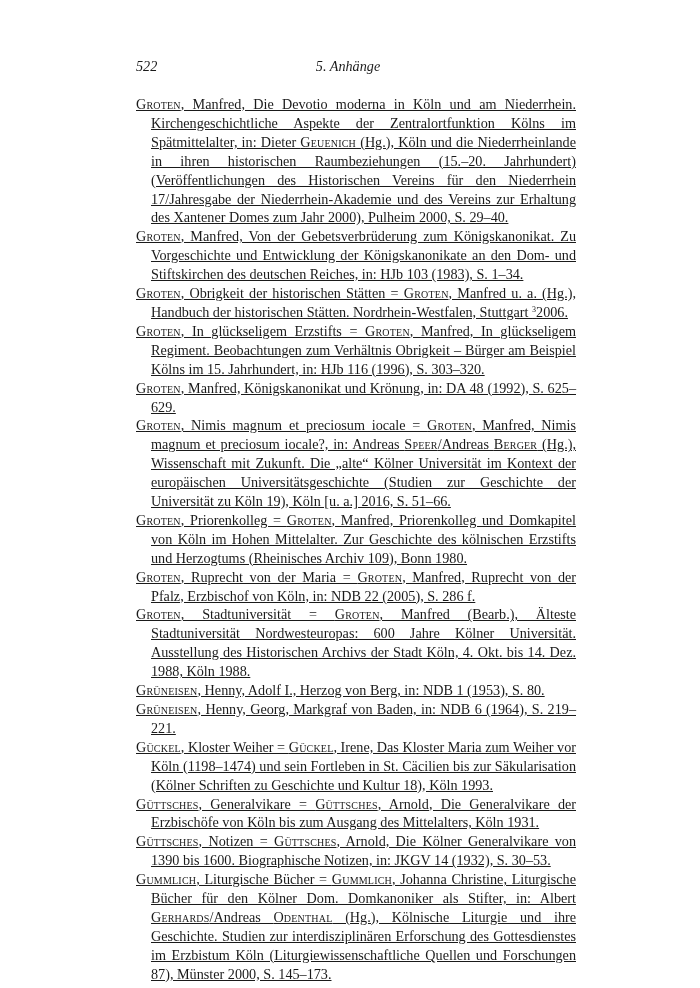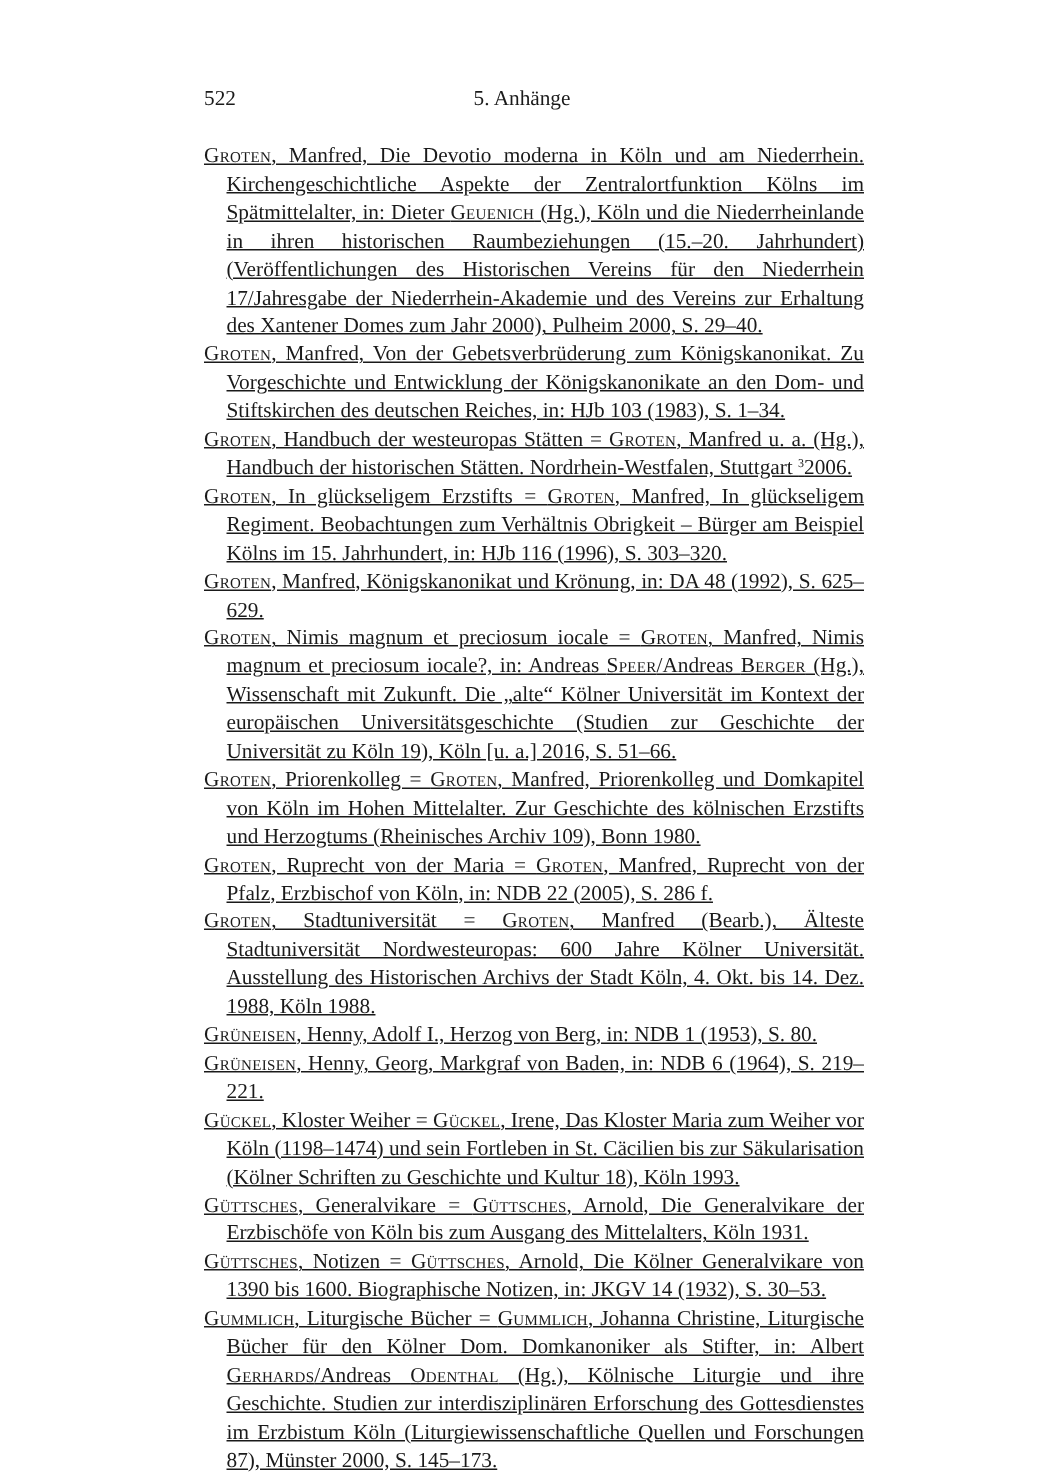--- a/index.html
+++ b/index.html
@@ -1,39 +1,39 @@
 <!DOCTYPE html>
 <html><head>
 <meta charset="utf-8">
 <style>
   html, body { margin: 0; padding: 0; background: #ffffff; }
   body { width: 700px; height: 988px; position: relative; overflow: hidden;
          font-family: "Liberation Serif", "DejaVu Serif", serif; color: #1a1a1a; }
   .page { position: absolute; left: 136px; top: 58px; width: 440px; }
-  .header { position: relative; height: 24px; font-size: 14.2px; }
+  .header { position: relative; height: 24px; font-size: 14.2px; font-style: italic; }
   .header .pageno { position: absolute; left: 0; top: 0; }
   .header .running { position: absolute; left: 0; right: 16px; top: 0; text-align: center; }
   .entries { margin-top: 13px; }
   .entry { font-size: 14.2px; line-height: 18.9px; text-align: justify;
            padding-left: 15px; text-indent: -15px; hyphens: manual; text-decoration: underline; }
   .sc { font-variant: small-caps; letter-spacing: 0.2px; }
   sup { font-size: 8px; vertical-align: 5px; line-height: 0; }
 </style>
 </head>
 <body>
 
 <div class="page">
   <div class="header">
     <span class="pageno">522</span>
     <span class="running">5. Anhänge</span>
   </div>
   <div class="entries" id="entries">
       <div class="entry"><span class="sc">Groten</span><span>, Manfred, Die Devotio moderna in Köln und am Niederrhein. Kirchenge­schichtliche Aspekte der Zentralortfunktion Kölns im Spätmittelalter, in: Dieter </span><span class="sc">Geuenich</span><span> (Hg.), Köln und die Niederrheinlande in ihren historischen Raumbezie­hungen (15.–20. Jahrhundert) (Veröffentlichungen des Historischen Vereins für den Niederrhein 17/Jahresgabe der Niederrhein-Akademie und des Vereins zur Erhaltung des Xantener Domes zum Jahr 2000), Pulheim 2000, S. 29–40.</span></div>
       <div class="entry"><span class="sc">Groten</span><span>, Manfred, Von der Gebetsverbrüderung zum Königskanonikat. Zu Vorge­schichte und Entwicklung der Königskanonikate an den Dom- und Stiftskirchen des deutschen Reiches, in: HJb 103 (1983), S. 1–34.</span></div>
-      <div class="entry"><span class="sc">Groten</span><span>, Handbuch der westeuropas Stätten = </span><span class="sc">Groten</span><span>, Manfred u. a. (Hg.), Handbuch der historischen Stätten. Nordrhein-Westfalen, Stuttgart </span><sup>3</sup><span>2006.</span></div>
+      <div class="entry"><span class="sc">Groten</span><span>, Obrigkeit der historischen Stätten = </span><span class="sc">Groten</span><span>, Manfred u. a. (Hg.), Handbuch der historischen Stätten. Nordrhein-Westfalen, Stuttgart </span><sup>3</sup><span>2006.</span></div>
       <div class="entry"><span class="sc">Groten</span><span>, In glückseligem Erzstifts = </span><span class="sc">Groten</span><span>, Manfred, In glückseligem Regiment. Beobachtungen zum Verhältnis Obrigkeit – Bürger am Beispiel Kölns im 15. Jahr­hundert, in: HJb 116 (1996), S. 303–320.</span></div>
       <div class="entry"><span class="sc">Groten</span><span>, Manfred, Königskanonikat und Krönung, in: DA 48 (1992), S. 625–629.</span></div>
       <div class="entry"><span class="sc">Groten</span><span>, Nimis magnum et preciosum iocale = </span><span class="sc">Groten</span><span>, Manfred, Nimis magnum et preciosum iocale?, in: Andreas </span><span class="sc">Speer</span><span>/Andreas </span><span class="sc">Berger</span><span> (Hg.), Wissenschaft mit Zukunft. Die „alte“ Kölner Universität im Kontext der europäischen Universitäts­geschichte (Studien zur Geschichte der Universität zu Köln 19), Köln [u. a.] 2016, S. 51–66.</span></div>
       <div class="entry"><span class="sc">Groten</span><span>, Priorenkolleg = </span><span class="sc">Groten</span><span>, Manfred, Priorenkolleg und Domkapitel von Köln im Hohen Mittelalter. Zur Geschichte des kölnischen Erzstifts und Herzogtums (Rheinisches Archiv 109), Bonn 1980.</span></div>
       <div class="entry"><span class="sc">Groten</span><span>, Ruprecht von der Maria = </span><span class="sc">Groten</span><span>, Manfred, Ruprecht von der Pfalz, Erz­bischof von Köln, in: NDB 22 (2005), S. 286 f.</span></div>
       <div class="entry"><span class="sc">Groten</span><span>, Stadtuniversität = </span><span class="sc">Groten</span><span>, Manfred (Bearb.), Älteste Stadtuniversität Nord­westeuropas: 600 Jahre Kölner Universität. Ausstellung des Historischen Archivs der Stadt Köln, 4. Okt. bis 14. Dez. 1988, Köln 1988.</span></div>
       <div class="entry"><span class="sc">Grüneisen</span><span>, Henny, Adolf I., Herzog von Berg, in: NDB 1 (1953), S. 80.</span></div>
       <div class="entry"><span class="sc">Grüneisen</span><span>, Henny, Georg, Markgraf von Baden, in: NDB 6 (1964), S. 219–221.</span></div>
       <div class="entry"><span class="sc">Gückel</span><span>, Kloster Weiher = </span><span class="sc">Gückel</span><span>, Irene, Das Kloster Maria zum Weiher vor Köln (1198–1474) und sein Fortleben in St. Cäcilien bis zur Säkularisation (Kölner Schriften zu Geschichte und Kultur 18), Köln 1993.</span></div>
       <div class="entry"><span class="sc">Güttsches</span><span>, Generalvikare = </span><span class="sc">Güttsches</span><span>, Arnold, Die Generalvikare der Erzbischöfe von Köln bis zum Ausgang des Mittelalters, Köln 1931.</span></div>

